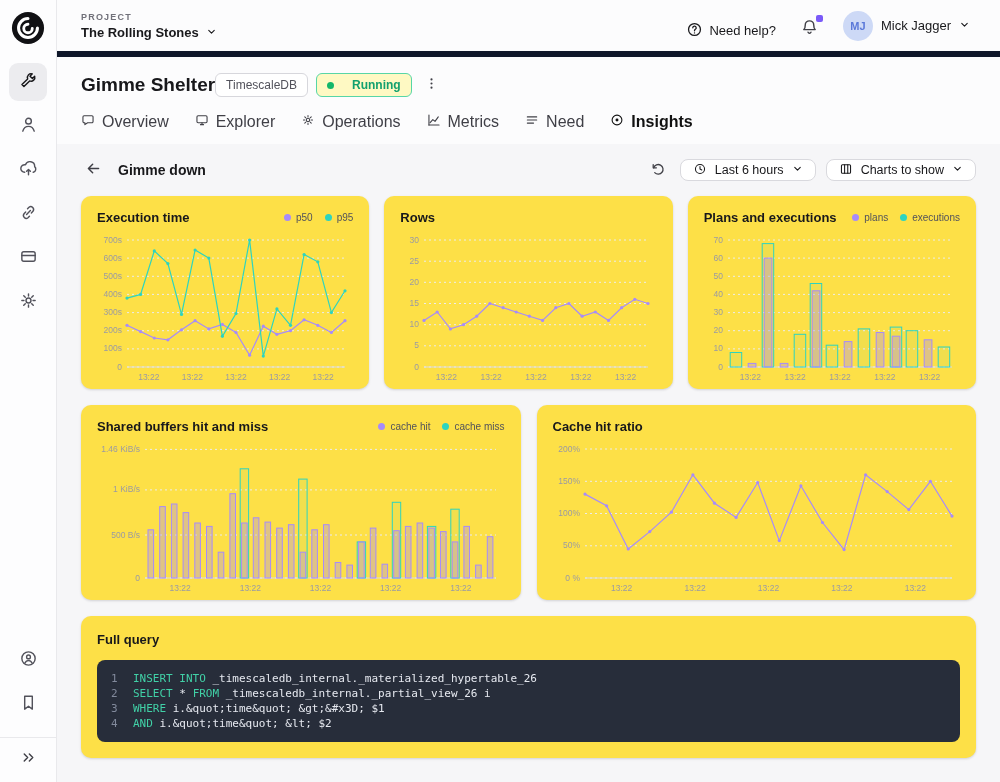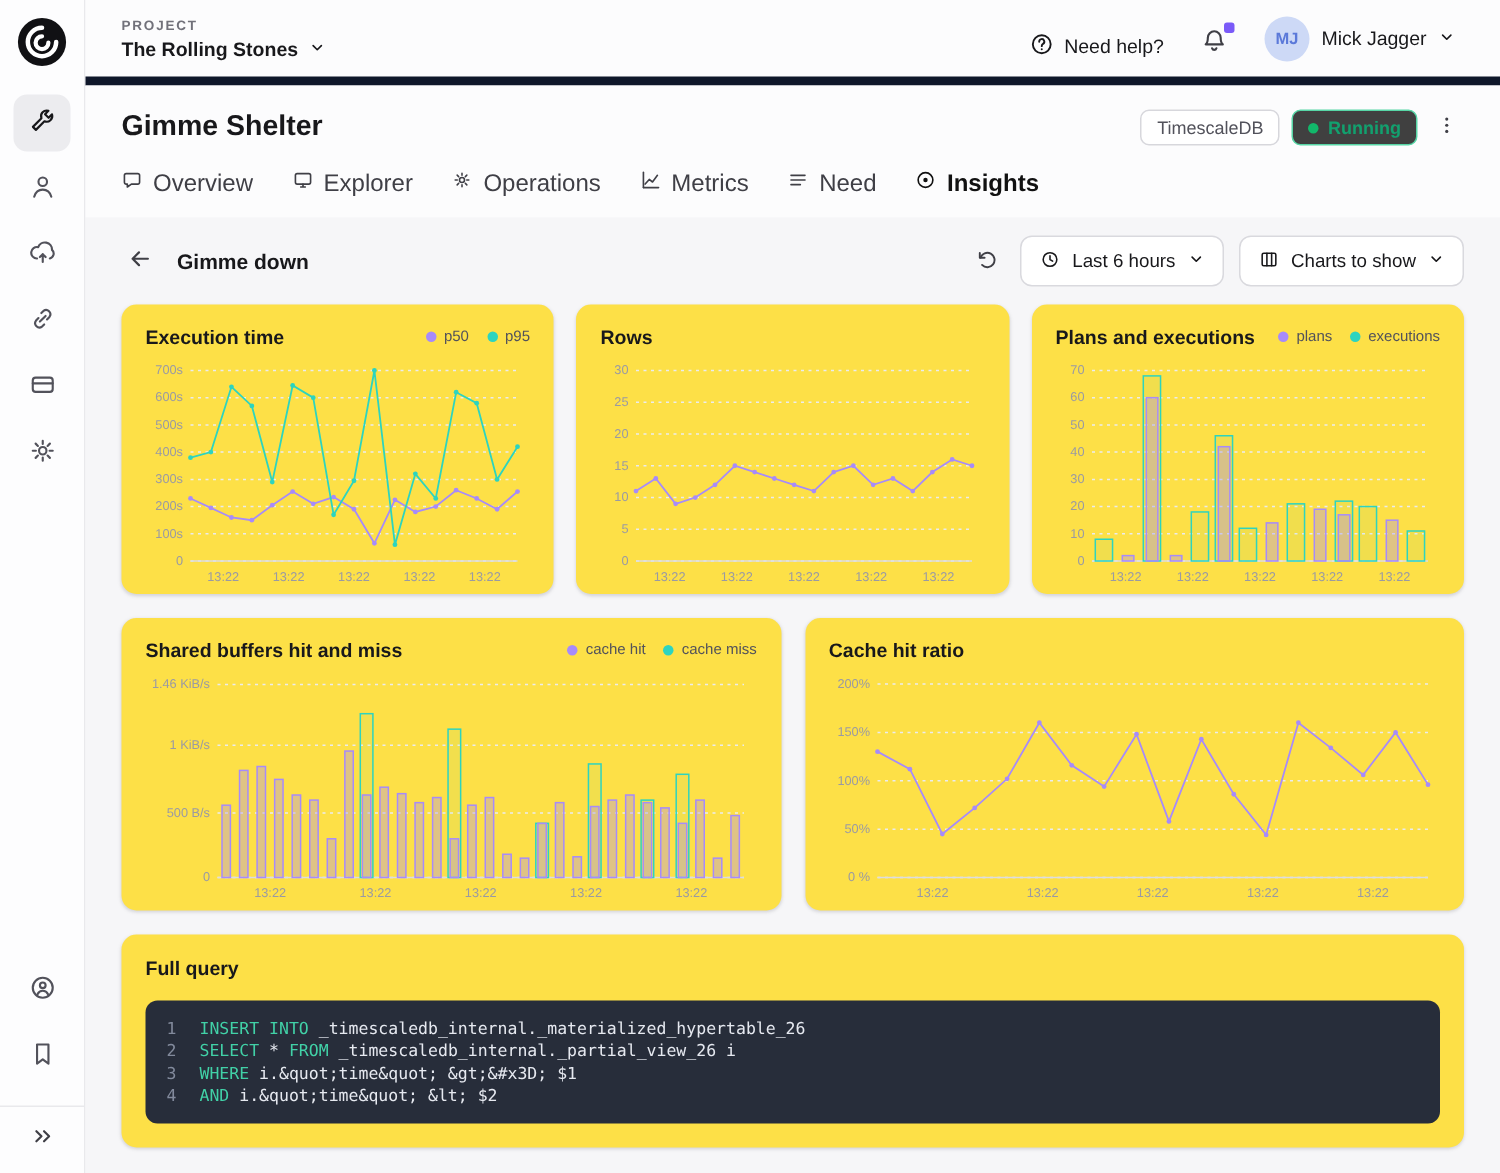--- a/index.html
+++ b/index.html
@@ -25,38 +25,38 @@
   .proj-name{font-size:13px;font-weight:600;display:flex;align-items:center;gap:7px;cursor:pointer}
   .top-right{display:flex;align-items:flex-end;gap:16px}
   .help{display:flex;align-items:center;gap:6px;font-size:13px;background:none;border:none;cursor:pointer;color:#18181b}
   .bell{position:relative;background:none;border:none;color:#3f3f46;cursor:pointer;padding:2px}
   .bell .dot{position:absolute;top:-1px;right:-2px;width:7px;height:7px;border-radius:2px;background:#7a5af8}
   .user{display:flex;align-items:center;gap:8px;font-size:13px;background:none;border:none;cursor:pointer;color:#18181b}
   .avatar{width:30px;height:30px;border-radius:50%;background:#cdd9f6;color:#5b79d9;font-size:11px;
     font-weight:700;display:flex;align-items:center;justify-content:center}
   
   .page-head{background:#fcfcfd;padding:15px 24px 0}
-  .title-row{display:flex;align-items:center;justify-content:space-between}
+  .title-row{display:flex;align-items:center;}
   .h1{font-size:19px;font-weight:800;margin:0}
   .badges{display:flex;align-items:center;gap:8px}
   .chip{font-size:12px;padding:4px 10px;border-radius:6px;border:1px solid #d7d7dc;color:#52525b;background:#fff}
-  .chip.running{border-color:#57d6a6;color:#12a06e;background:#404040;display:flex;align-items:center;gap:6px;font-weight:600}
+  .chip.running{border-color:#57d6a6;color:#12a06e;background:#fef9c3;display:flex;align-items:center;gap:18px;font-weight:600}
   .chip.running .rdot{width:7px;height:7px;border-radius:50%;background:#12b76a}
   .kebab{border:none;background:none;color:#3f3f46;cursor:pointer;padding:4px}
   .tabs{display:flex;gap:26px;margin-top:15px;padding-bottom:13px}
   .tab{display:flex;align-items:center;gap:7px;font-size:16px;color:#3f3f46;background:none;border:none;cursor:pointer;padding:0}
   .tab.active{font-weight:700;color:#111}
   
   .content{flex:1;background:#f6f6f8;padding:0 24px 18px;overflow:hidden}
   .drillbar{display:flex;align-items:center;justify-content:space-between;padding:12px 0}
   .drill-left{display:flex;align-items:center;gap:12px;font-size:14px;font-weight:700}
   .icon-btn{background:none;border:none;color:#3f3f46;cursor:pointer;padding:4px;display:flex;align-items:center}
   .drill-right{display:flex;align-items:center;gap:10px}
   .select-btn{display:flex;align-items:center;gap:8px;background:#fff;border:1px solid #d9d9de;
-    border-radius:8px;height:34px;padding:0 12px;font-size:12.5px;color:#18181b;cursor:pointer}
+    border-radius:8px;height:22px;padding:0 12px;font-size:12.5px;color:#18181b;cursor:pointer}
   .grid3{display:grid;grid-template-columns:repeat(3,1fr);gap:15px}
   .grid2{display:grid;grid-template-columns:1fr 1fr;gap:16px;margin-top:16px}
   .card{background:#fde047;border-radius:10px;overflow:hidden;
     box-shadow:0 1px 2px rgba(16,24,40,.06),0 1px 3px rgba(16,24,40,.1);padding:14px 16px 6px}
   .card-head{display:flex;align-items:flex-start;justify-content:space-between;margin-bottom:8px}
   .card-title{font-size:13px;font-weight:700}
   .legend{display:flex;gap:12px;align-items:center;padding-top:2px}
   .legend-item{display:flex;gap:5px;align-items:center;font-size:10px;color:#52525b;cursor:pointer}
   .legend-dot{width:7px;height:7px;border-radius:50%;background:#999}
   svg.chart{display:block}

